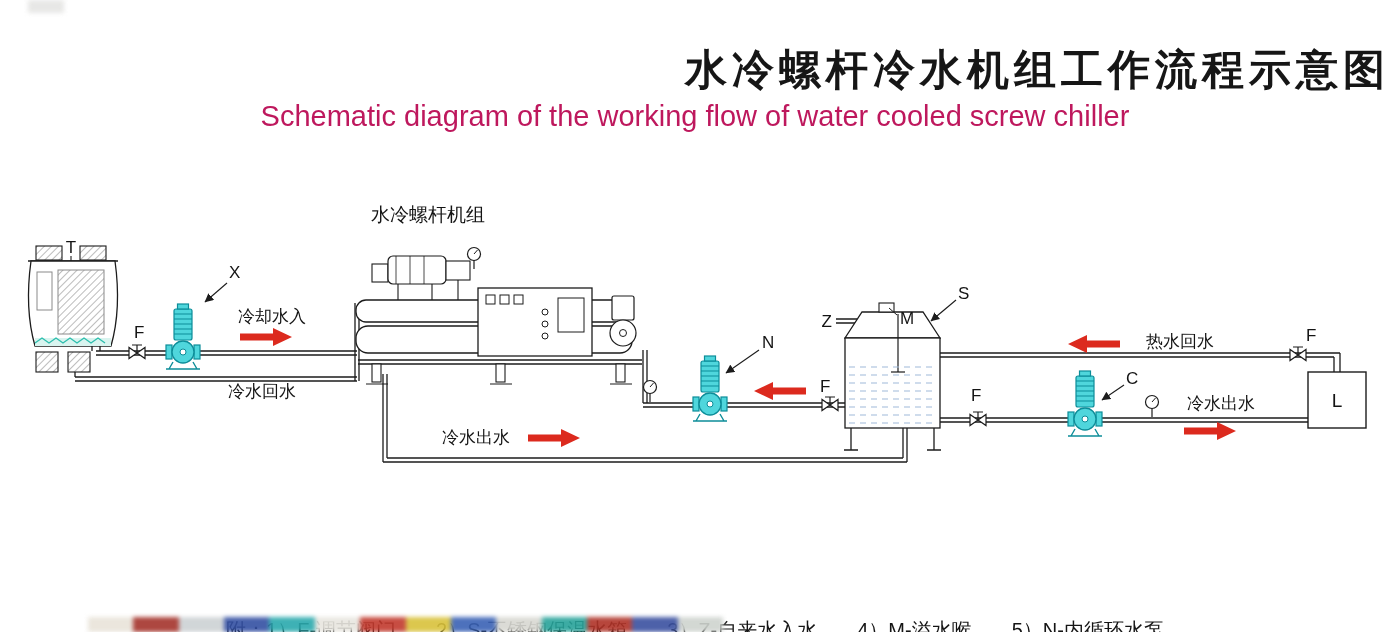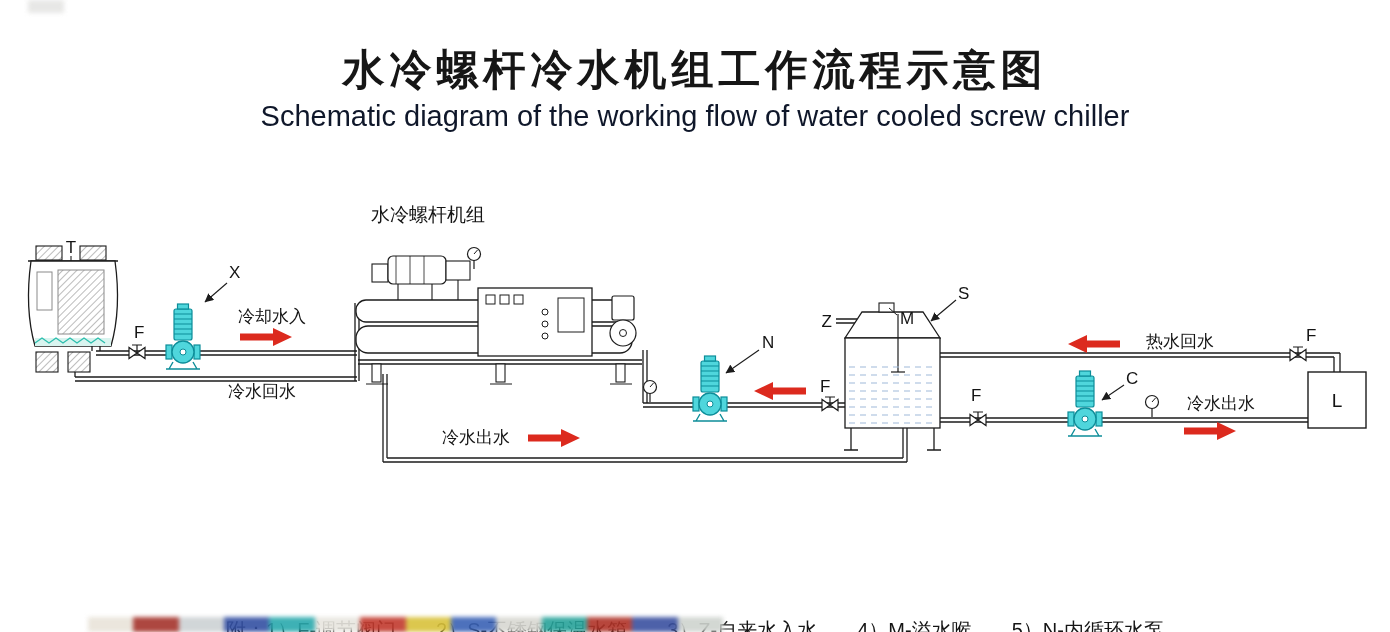--- a/index.html
+++ b/index.html
@@ -1,26 +1,26 @@
 <!DOCTYPE html>
 <html><head>
 <meta charset="utf-8">
 <style>
   html,body{margin:0;padding:0;background:#ffffff;}
   .page{
     position:relative;width:1390px;height:632px;background:#ffffff;overflow:hidden;
     font-family:"Liberation Sans","DejaVu Sans",sans-serif;color:#111;
   }
   .title{
-    position:absolute;top:42px;left:0;width:100%;margin:0;text-align:center;
+    position:absolute;top:42px;left:0;width:100%;margin:0;text-align:right;
     font-size:42px;font-weight:700;letter-spacing:5px;color:#161616;
   }
   .subtitle{
     position:absolute;top:100px;left:0;width:100%;text-align:center;
-    font-size:29px;font-weight:400;color:#0f172a;
+    font-size:29px;font-weight:400;color:#be185d;
   }
   .diagram-svg{position:absolute;left:0;top:0;}
   svg text{font-family:"Liberation Sans","DejaVu Sans",sans-serif;fill:#141414;}
   .legend{
     position:absolute;top:543px;left:0;width:100%;text-align:center;
     font-size:20px;line-height:35px;color:#151515;white-space:pre;
   }
   .wm{
     position:absolute;left:88px;top:617px;width:635px;height:15px;
     display:flex;filter:blur(2px);opacity:.9;

